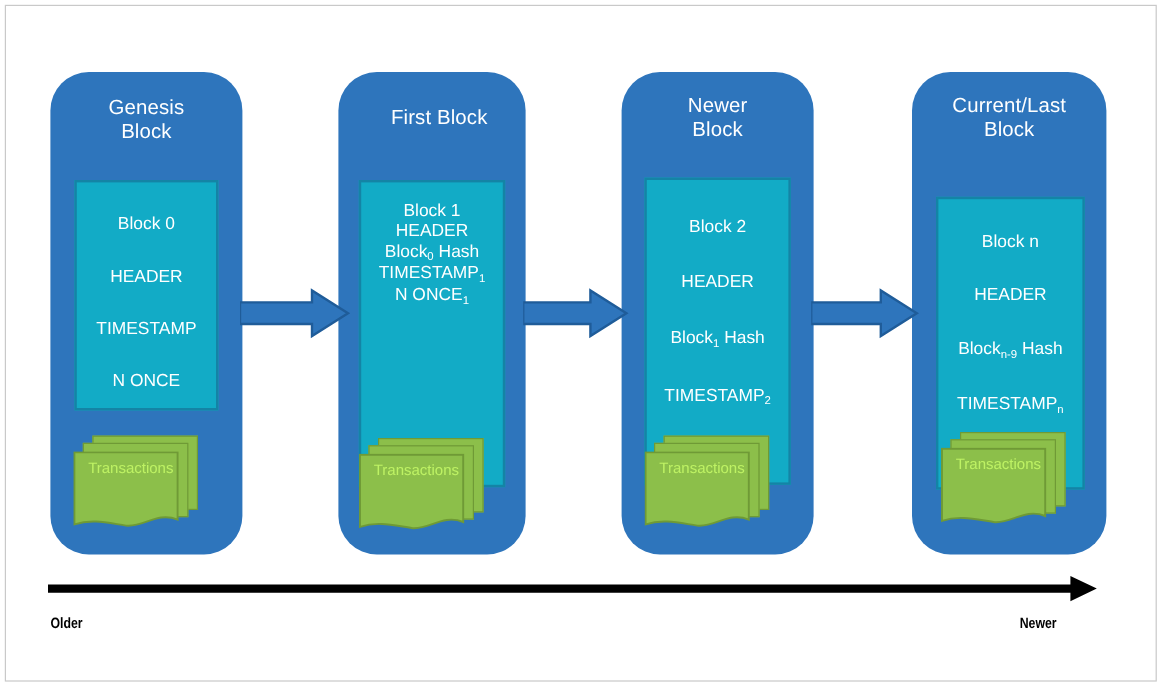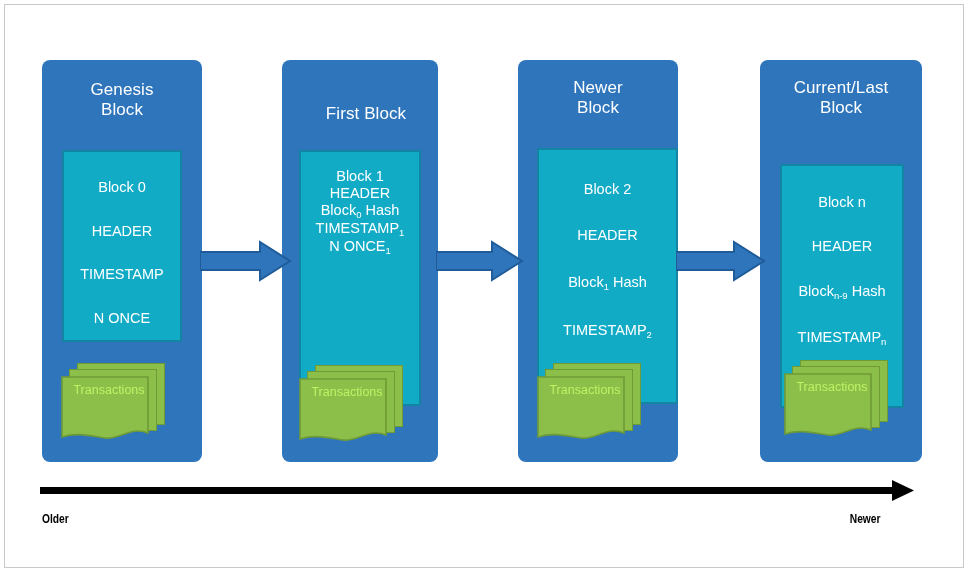--- a/index.html
+++ b/index.html
@@ -28,21 +28,21 @@
     height: 564px;
     border: 1px solid #c9c9c9;
     box-sizing: border-box;
     background: #ffffff;
   }
 
   
   .panel {
     position: absolute;
     background: #2E75BC;
-    border-radius: 8px;
+    border-radius: 32px;
     box-sizing: border-box;
   }
   .panel-title {
     position: absolute;
     left: 0;
     right: 0;
     text-align: center;
     color: #ffffff;
     font-size: 17px;
     line-height: 20px;
@@ -151,21 +151,21 @@
       <div class="txcard c1">
         <svg width="90" height="66" viewBox="0 0 90 66">
           <path d="M1,1 L87,1 L87,57 C70,50 58,64 44,62 C30,60 16,56 1,61 Z" fill="#8CBF4A" stroke="#6f9a36" stroke-width="1.6"></path>
         </svg>
       </div>
       <div class="txlabel">Transactions</div>
     </div>
   </div>
 
   <div class="panel" style="left:282px; top:60px; width:156px; height:402px;">
-    <div class="panel-title" style="top:44px;padding-left:12px;">
+    <div class="panel-title" style="top:28px;padding-left:12px;">
       <div>First Block</div>
     </div>
 
     <div class="hdrbox" style="left:17px; top:90px; width:122px; height:256px; padding-top:16px; justify-content:flex-start;">
       <div class="line">Block 1</div>
       <div class="line">HEADER</div>
       <div class="line">Block<sub>0</sub> Hash</div>
       <div class="line">TIMESTAMP<sub>1</sub></div>
       <div class="line">N ONCE<sub>1</sub></div>
     </div>
@@ -181,21 +181,21 @@
       <div class="txlabel">Transactions</div>
     </div>
   </div>
 
   <div class="panel" style="left:518px; top:60px; width:160px; height:402px;">
     <div class="panel-title" style="top:18px;">
       <div>Newer</div>
       <div>Block</div>
     </div>
 
-    <div class="hdrbox" style="left:19px; top:88px; width:141px; height:256px; padding-top:16px; justify-content:space-around;">
+    <div class="hdrbox" style="left:19px; top:88px; width:122px; height:256px; padding-top:16px; justify-content:space-around;">
       <div class="line">Block 2</div>
       <div class="line">HEADER</div>
       <div class="line">Block<sub>1</sub> Hash</div>
       <div class="line">TIMESTAMP<sub>2</sub></div>
       <div class="line">N ONCE<sub>2</sub></div>
     </div>
 
     <div class="txstack" style="left:19px; top:303px;">
       <div class="txcard c3"></div>
       <div class="txcard c2"></div>

